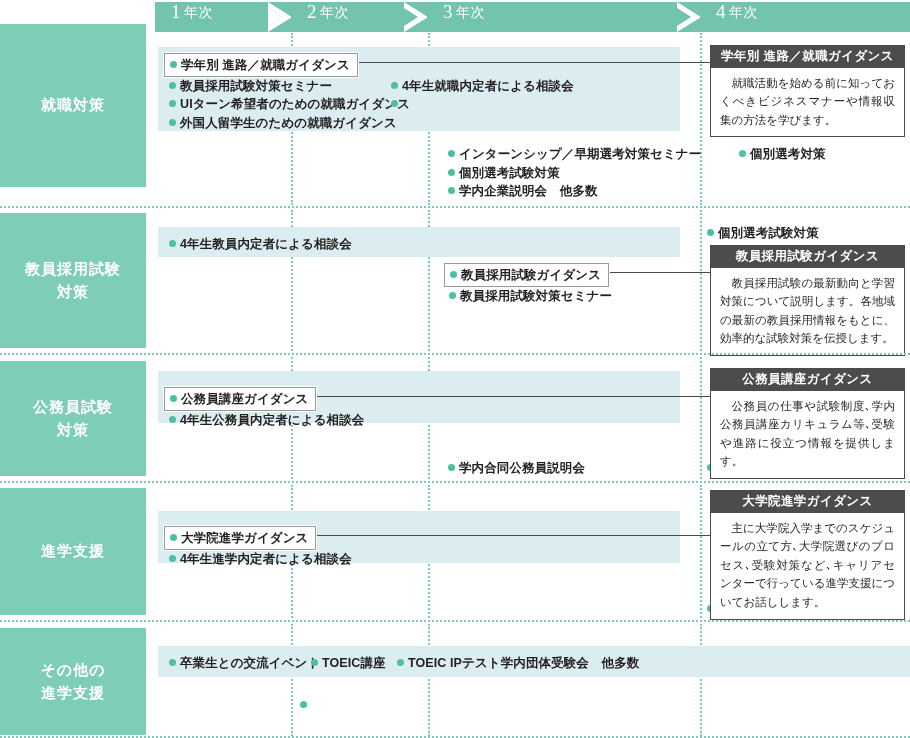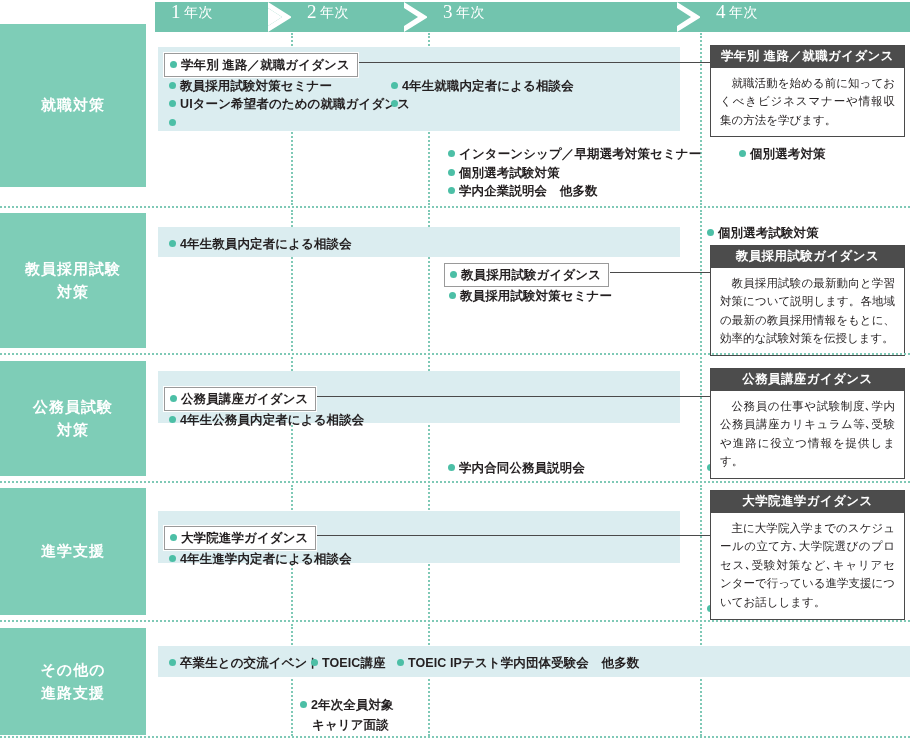--- a/index.html
+++ b/index.html
@@ -233,21 +233,21 @@
   <div class="row" style="top:0">
     <div class="cat-box" style="top:24px; height:163px">就職対策</div>
 
     <div class="band" style="left:158px; top:47px; width:522px; height:84px"></div>
 
     <div class="connector" style="left:312px; top:62px; width:398px"></div>
 
     <div class="item boxed" style="left:164px; top:53px"><span class="dot"></span><span>学年別 進路／就職ガイダンス</span></div>
     <div class="item plain" style="left:168px; top:75px"><span class="dot"></span><span>教員採用試験対策セミナー</span></div>
     <div class="item plain" style="left:168px; top:93px"><span class="dot"></span><span>UIターン希望者のための就職ガイダンス</span></div>
-    <div class="item plain" style="left:168px; top:112px"><span class="dot"></span></div>
+    <div class="item plain" style="left:168px; top:112px"><span class="dot"></span><span>外国人留学生のための就職ガイダンス</span></div>
 
     <div class="item plain" style="left:390px; top:75px"><span class="dot"></span><span>4年生就職内定者による相談会</span></div>
     <div class="item plain" style="left:390px; top:93px"><span class="dot"></span></div>
 
     <div class="item plain" style="left:447px; top:143px"><span class="dot"></span><span>インターンシップ／早期選考対策セミナー</span></div>
     <div class="item plain" style="left:447px; top:162px"><span class="dot"></span><span>個別選考試験対策</span></div>
     <div class="item plain" style="left:447px; top:180px"><span class="dot"></span><span>学内企業説明会　他多数</span></div>
 
     <div class="item plain" style="left:738px; top:143px"><span class="dot"></span><span>個別選考対策</span></div>
 
@@ -316,26 +316,25 @@
 
     <div class="callout" style="left:710px; top:490px; width:195px">
       <div class="callout-title">大学院進学ガイダンス</div>
       <div class="callout-body">主に大学院入学までのスケジュールの立て方､大学院選びのプロセス､受験対策など､キャリアセンターで行っている進学支援についてお話しします。</div>
     </div>
   </div>
   <div class="row-divider" style="top:620px"></div>
 
   <div class="row" style="top:0">
     <div class="cat-box" style="top:628px; height:107px; white-space:pre-line">その他の
-進路支援</div>
+進学支援</div>
 
     <div class="band" style="left:158px; top:646px; width:752px; height:31px"></div>
 
     <div class="item plain" style="left:168px; top:652px"><span class="dot"></span><span>卒業生との交流イベント</span></div>
     <div class="item plain" style="left:310px; top:652px"><span class="dot"></span><span>TOEIC講座</span></div>
     <div class="item plain" style="left:396px; top:652px"><span class="dot"></span><span>TOEIC IPテスト学内団体受験会　他多数</span></div>
 
-    <div class="item plain twoline" style="left:300px; top:693px; width:130px; white-space:pre-line; text-indent:-12px; padding-left:12px"><span class="dot"></span><span>2年次全員対象
-キャリア面談</span></div>
+    <div class="item plain twoline" style="left:300px; top:693px; width:130px; white-space:pre-line; text-indent:-12px; padding-left:12px"><span class="dot"></span></div>
   </div>
   <div class="row-divider" style="top:736px"></div>
 
 </div>
 
 </body></html>

